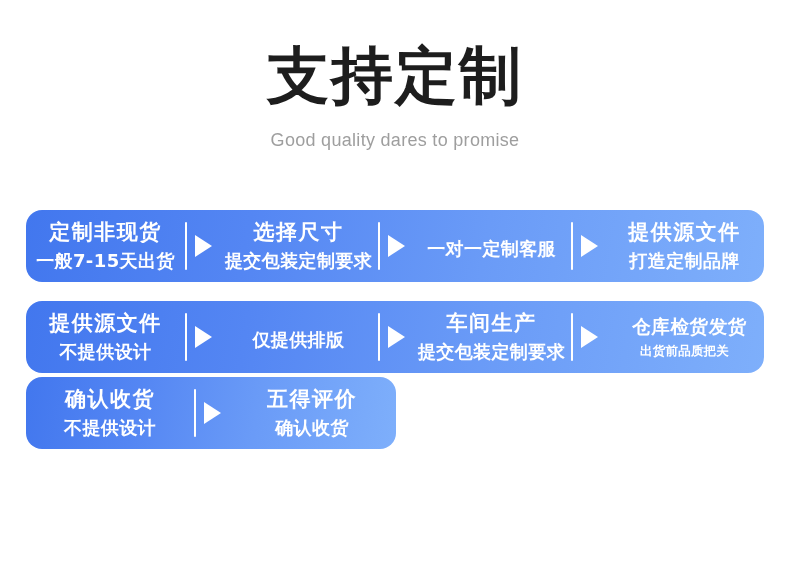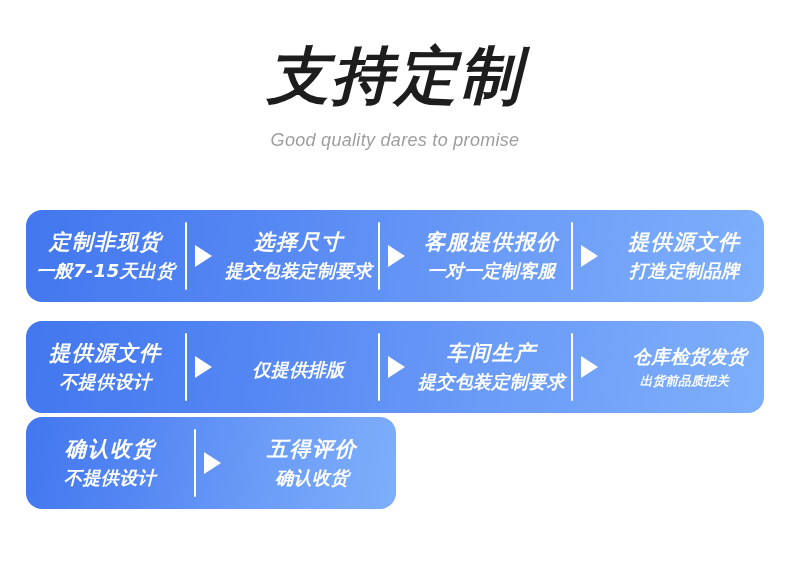--- a/index.html
+++ b/index.html
@@ -14,21 +14,20 @@
     font-family: "Liberation Sans", "DejaVu Sans", sans-serif;
     overflow: hidden;
     position: relative;
   }
 
   .page {
     width: 790px;
     height: 573px;
     position: relative;
     box-sizing: border-box;
-    font-style: italic;
   }
 
   
   .header {
     text-align: center;
     padding-top: 44px;
   }
   .main-title {
     font-size: 62px;
     line-height: 1.04;
@@ -53,21 +52,21 @@
     left: 26px;
     top: 210px;
     width: 738px;
   }
 
   .flow-row {
     display: flex;
     align-items: stretch;
     border-radius: 16px;
     background: linear-gradient(100deg, #4277ee 0%, #5486f3 30%, #6a9bf7 62%, #7eaffb 100%);
-    height: 92px;
+    height: 72px;
     overflow: hidden;
     box-sizing: border-box;
   }
   .flow-row.row-2 {
     margin-top: 19px;
   }
   .flow-row.row-3 {
     margin-top: 4px;
     width: 370px;
   }
@@ -164,21 +163,20 @@
         <div class="step-title">选择尺寸</div>
         <div class="step-sub">提交包装定制要求</div>
       </div>
 
       <div class="sep">
         <span class="sep-line"></span>
         <span class="sep-arrow"></span>
       </div>
 
       <div class="step">
-        <div class="step-title">客服提供报价</div>
         <div class="step-sub">一对一定制客服</div>
       </div>
 
       <div class="sep">
         <span class="sep-line"></span>
         <span class="sep-arrow"></span>
       </div>
 
       <div class="step">
         <div class="step-title">提供源文件</div>

